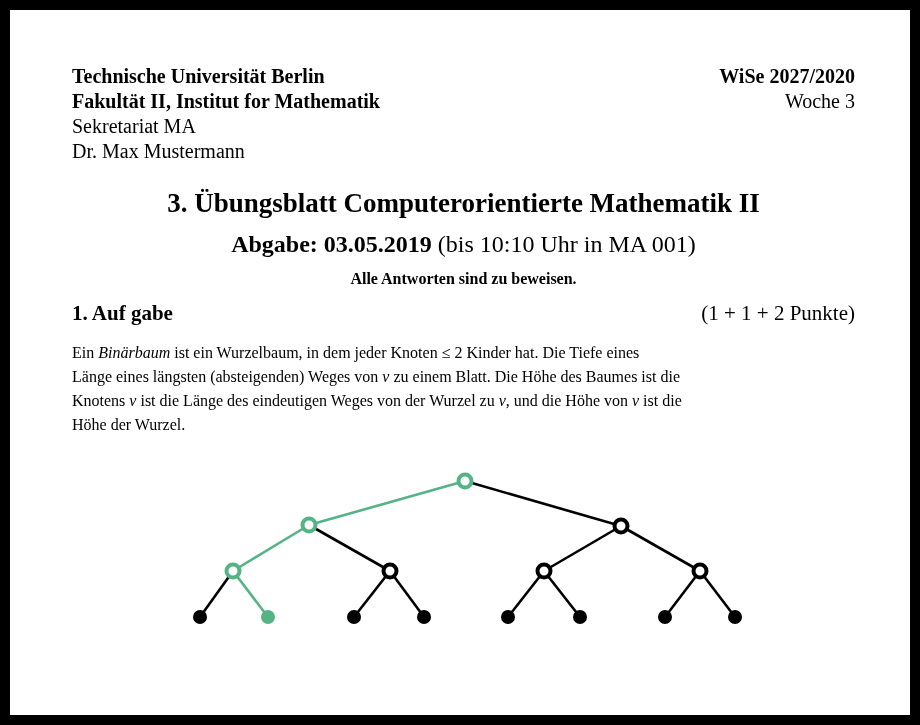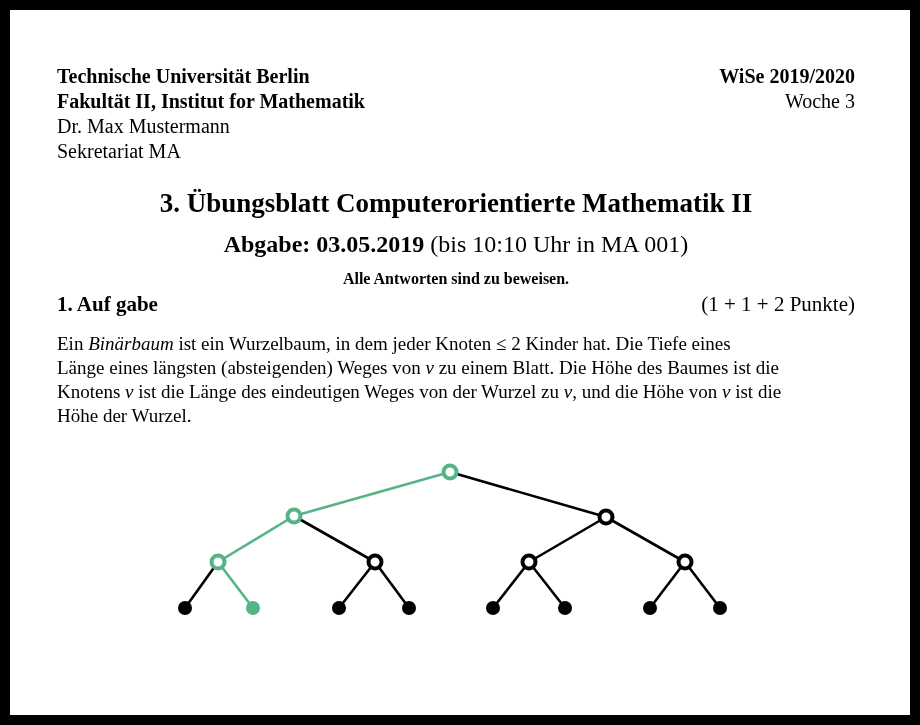--- a/index.html
+++ b/index.html
@@ -1,47 +1,47 @@
 <!DOCTYPE html>
 <html><head>
 <meta charset="utf-8">
 <style>
   html,body{margin:0;padding:0;background:#ffffff;}
   .frame{position:relative;width:920px;height:725px;background:#000000;font-family:"Liberation Serif",serif;color:#000000;}
   .page{position:absolute;left:10px;top:10px;right:10px;bottom:10px;background:#ffffff;overflow:hidden;
-        padding:54px 55px 0 47px;box-sizing:border-box;}
+        padding:54px 55px 0 62px;box-sizing:border-box;}
   .hdr{display:flex;justify-content:space-between;align-items:flex-start;}
   .hdr-left div,.hdr-right div{font-size:20px;line-height:25px;}
   .hdr-right{text-align:right;}
   .b{font-weight:bold;}
   .title{margin-top:23px;text-align:center;font-size:27px;font-weight:bold;line-height:32px;}
   .deadline{margin-top:12px;text-align:center;font-size:24px;line-height:26px;}
   .notice{margin-top:10px;text-align:center;font-size:16px;font-weight:bold;line-height:24px;}
-  .exrow{display:flex;justify-content:space-between;align-items:baseline;font-size:21px;line-height:26px;}
-  .para{margin-top:15px;font-size:19px;line-height:24px;}
+  .exrow{margin-top:9px;display:flex;justify-content:space-between;align-items:baseline;font-size:21px;line-height:26px;}
+  .para{margin-top:15px;font-size:16px;line-height:24px;}
   .para .pline{white-space:nowrap;}
   .para i{font-style:italic;}
   .treewrap{margin:18px 0 0 85px;}
   svg{display:block;}
 </style>
 </head>
 <body>
 
 <div class="frame">
   <div class="page">
 
     <div class="hdr">
       <div class="hdr-left">
         <div class="b">Technische Universität Berlin</div>
         <div class="b">Fakultät II, Institut for Mathematik</div>
+        <div>Sekretariat MA</div>
         <div>Dr. Max Mustermann</div>
-        <div>Sekretariat MA</div>
       </div>
       <div class="hdr-right">
-        <div class="b">WiSe 2019/2020</div>
+        <div class="b">WiSe 2027/2020</div>
         <div>Woche 3</div>
       </div>
     </div>
 
     <div class="title">3. Übungsblatt Computerorientierte Mathematik II</div>
 
     <div class="deadline"><span class="b">Abgabe: 03.05.2019</span><span> (bis 10:10 Uhr in MA 001)</span></div>
 
     <div class="notice">Alle Antworten sind zu beweisen.</div>
 

